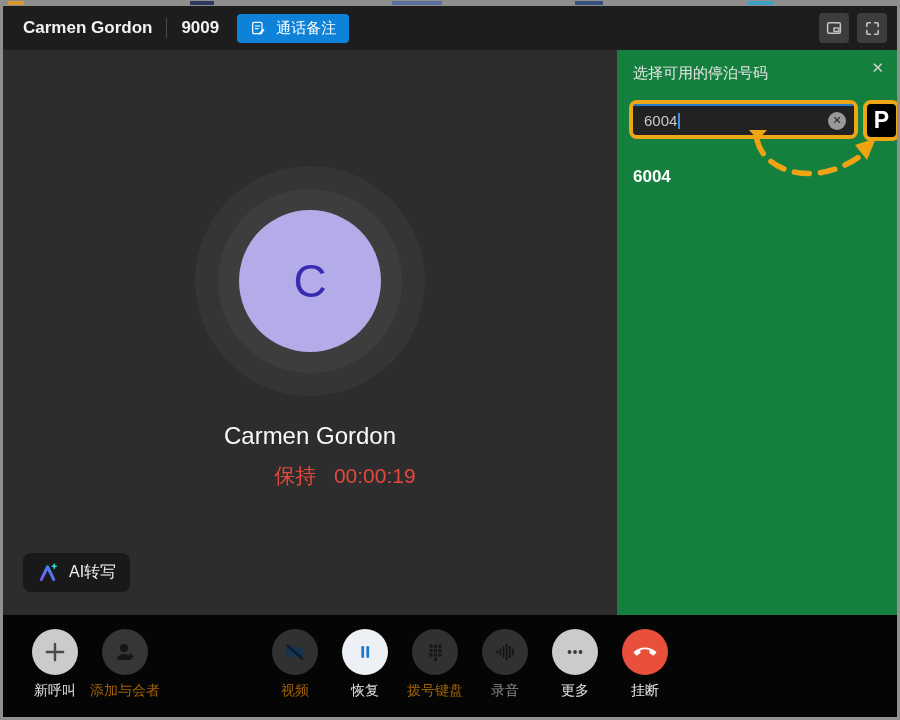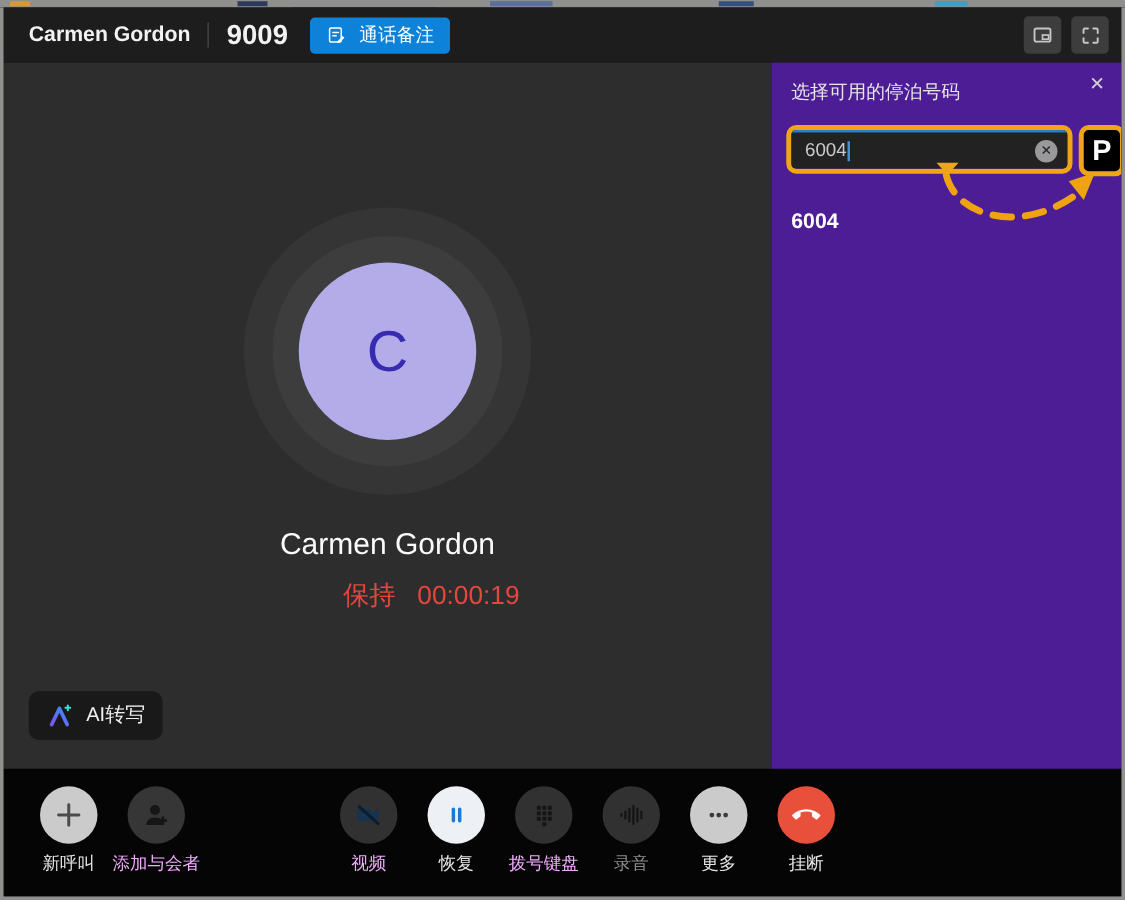--- a/index.html
+++ b/index.html
@@ -23,33 +23,33 @@
   .window{
     position:absolute;top:6px;left:0;width:900px;height:714px;box-sizing:border-box;
     border-left:3px solid #90908e;border-right:3px solid #90908e;border-bottom:3px solid #90908e;
     background:#000;display:flex;flex-direction:column;z-index:1;
   }
 
   
   .titlebar{height:44px;flex:0 0 44px;background:#1d1d1d;display:flex;align-items:center;padding-left:20px;position:relative;}
   .caller-name{color:#f2f2f2;font-size:17px;font-weight:600;}
   .tb-divider{width:1px;height:20px;background:#4a4a4a;margin:0 14px;}
-  .extension{color:#f2f2f2;font-size:22px;font-weight:600;}
+  .extension{color:#f2f2f2;font-size:17px;font-weight:600;}
   .notes-btn{
     margin-left:18px;background:#0d82d8;border:none;border-radius:4px;height:29px;
     display:flex;align-items:center;gap:10px;padding:0 13px;cursor:pointer;
   }
   .notes-btn span{color:#fff;font-size:15px;}
   .win-icons{position:absolute;right:10px;top:7px;display:flex;gap:8px;}
   .win-icon{width:30px;height:30px;background:#3d3d3d;border-radius:4px;display:flex;align-items:center;justify-content:center;cursor:pointer;}
 
   
   .content{flex:0 0 565px;height:565px;display:flex;}
   .stage{flex:0 0 614px;background:#2d2d2d;position:relative;overflow:hidden;}
-  .panel{flex:1;background:#4c1d95;position:relative;overflow:hidden;}
+  .panel{flex:1;background:#15803d;position:relative;overflow:hidden;}
 
   
   .rings{position:absolute;left:192px;top:116px;width:230px;height:230px;}
   .ring-outer{position:absolute;left:0;top:0;width:230px;height:230px;border-radius:50%;background:#353535;}
   .ring-inner{position:absolute;left:23px;top:23px;width:184px;height:184px;border-radius:50%;background:#3d3d3d;}
   .avatar{position:absolute;left:44px;top:44px;width:142px;height:142px;border-radius:50%;background:#b3ace8;
     display:flex;align-items:center;justify-content:center;}
   .avatar-letter{color:#372cb0;font-size:46px;line-height:1;}
   .stage-name{position:absolute;top:372px;left:0;width:100%;text-align:center;color:#fafafa;font-size:24px;}
   .hold-line{position:absolute;top:412px;left:0;width:100%;text-align:center;color:#e4483c;font-size:21px;padding-left:35px;}
@@ -88,21 +88,21 @@
   .tb-spacer{width:100px;}
   .circle{width:46px;height:46px;border-radius:50%;display:flex;align-items:center;justify-content:center;}
   .c-light{background:#cbcbcb;}
   .c-dark{background:#313131;}
   .c-dark2{background:#363636;}
   .c-white{background:#edf0f4;}
   .c-red{background:#e8503c;}
   .tb-label{margin-top:7px;font-size:14px;white-space:nowrap;}
   .l-bright{color:#e6e6e6;}
   .l-mid{color:#8a8a8a;}
-  .l-dim{color:#f0abfc;font-family:Liberation Mono, monospace;}
+  .l-dim{color:#a16207;font-family:Liberation Mono, monospace;}
 </style>
 </head>
 <body>
 
 <div class="top-strip">
   <div class="strip-seg seg-orange"></div>
   <div class="strip-seg seg-navy"></div>
   <div class="strip-seg seg-blue1"></div>
   <div class="strip-seg seg-blue2"></div>
   <div class="strip-seg seg-cyan"></div>

